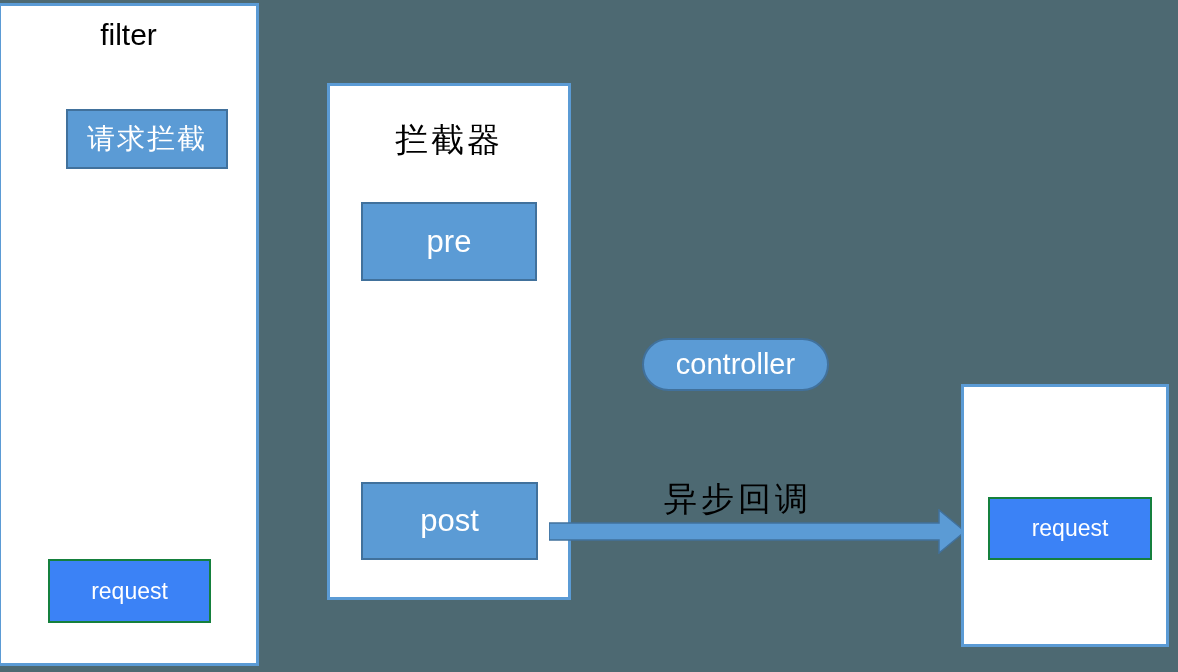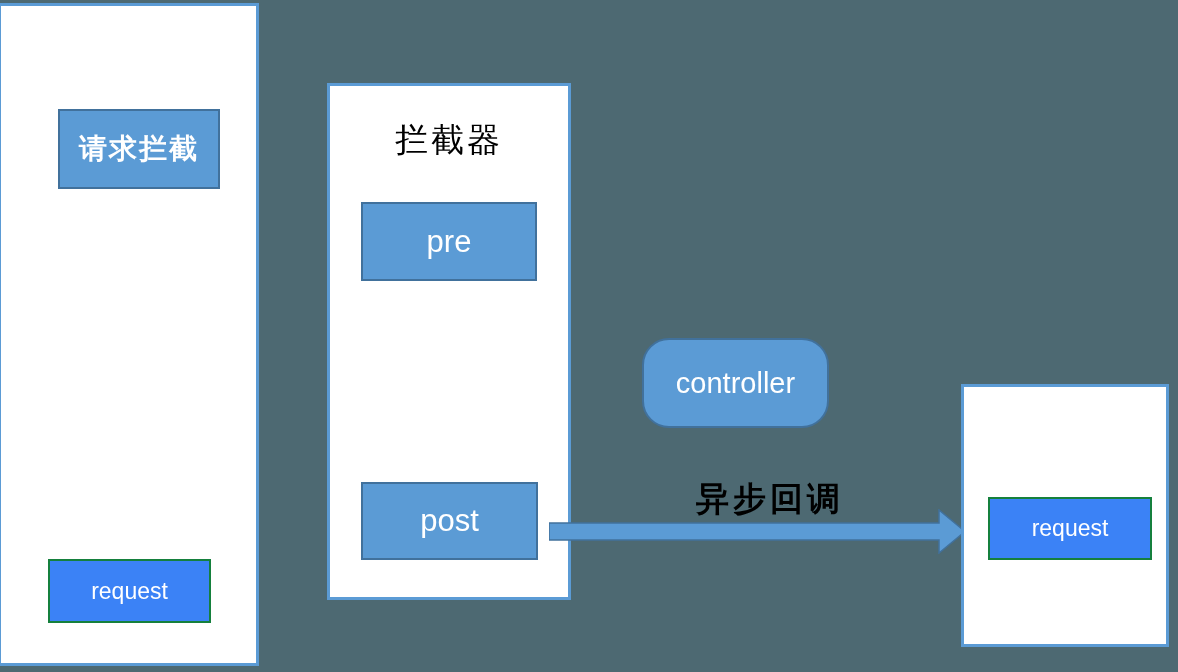--- a/index.html
+++ b/index.html
@@ -46,54 +46,55 @@
   .node-orange {
     background: #3b82f6;
     border: 2px solid #15803d;
   }
   .label-sans { font-family: "Liberation Sans", sans-serif; }
   .label-cjk  { font-family: "DejaVu Serif", serif; }
 
   
   #panel-filter { left: -2px; top: 3px; width: 261px; height: 663px; }
   #panel-filter .panel-title { top: 12px; }
-  #box-request-intercept { left: 57px; top: 103px; width: 162px; height: 80px; font-size: 28px; letter-spacing: 2px; font-weight: bold; }
+  #box-request-intercept { left: 65px; top: 103px; width: 162px; height: 60px; font-size: 28px; letter-spacing: 2px; }
   #box-request-left { left: 47px; top: 553px; width: 163px; height: 64px; font-size: 23px; }
 
   
   #panel-interceptor { left: 327px; top: 83px; width: 244px; height: 517px; }
   #panel-interceptor .panel-title { top: 8px; }
   #box-pre  { left: 31px; top: 116px; width: 176px; height: 79px; font-size: 31px; }
   #box-post { left: 31px; top: 396px; width: 177px; height: 78px; font-size: 31px; }
 
   
-  #box-controller { left: 642px; top: 338px; width: 187px; height: 90px; font-size: 29px; border-radius: 27px; }
+  #box-controller { left: 642px; top: 338px; width: 187px; height: 53px; font-size: 29px; border-radius: 27px; }
 
   
   #panel-callback { left: 961px; top: 384px; width: 208px; height: 263px; }
   #panel-callback .panel-title { top: 6px; }
   #box-request-right { left: 24px; top: 110px; width: 164px; height: 63px; font-size: 23px; }
 
   
   #async-arrow { position: absolute; left: 549px; top: 509px; width: 418px; height: 45px; }
   #arrow-label {
     position: absolute;
-    left: 696px; top: 477px;
+    left: 664px; top: 477px;
     font-family: "DejaVu Serif", serif;
-    font-weight: bold;
+    font-weight: normal;
     font-size: 33px;
     letter-spacing: 4px;
     color: #000000;
     white-space: nowrap;
   }
 </style>
 </head>
 <body>
 
 <div class="panel" id="panel-filter">
+  <div class="panel-title latin-title">filter</div>
   <div class="node node-blue label-cjk" id="box-request-intercept">
     <span>请求拦截</span>
   </div>
   <div class="node node-orange label-sans" id="box-request-left">
     <span>request</span>
   </div>
 </div>
 
 <div class="panel" id="panel-interceptor">
   <div class="panel-title cjk-title">拦截器</div>

